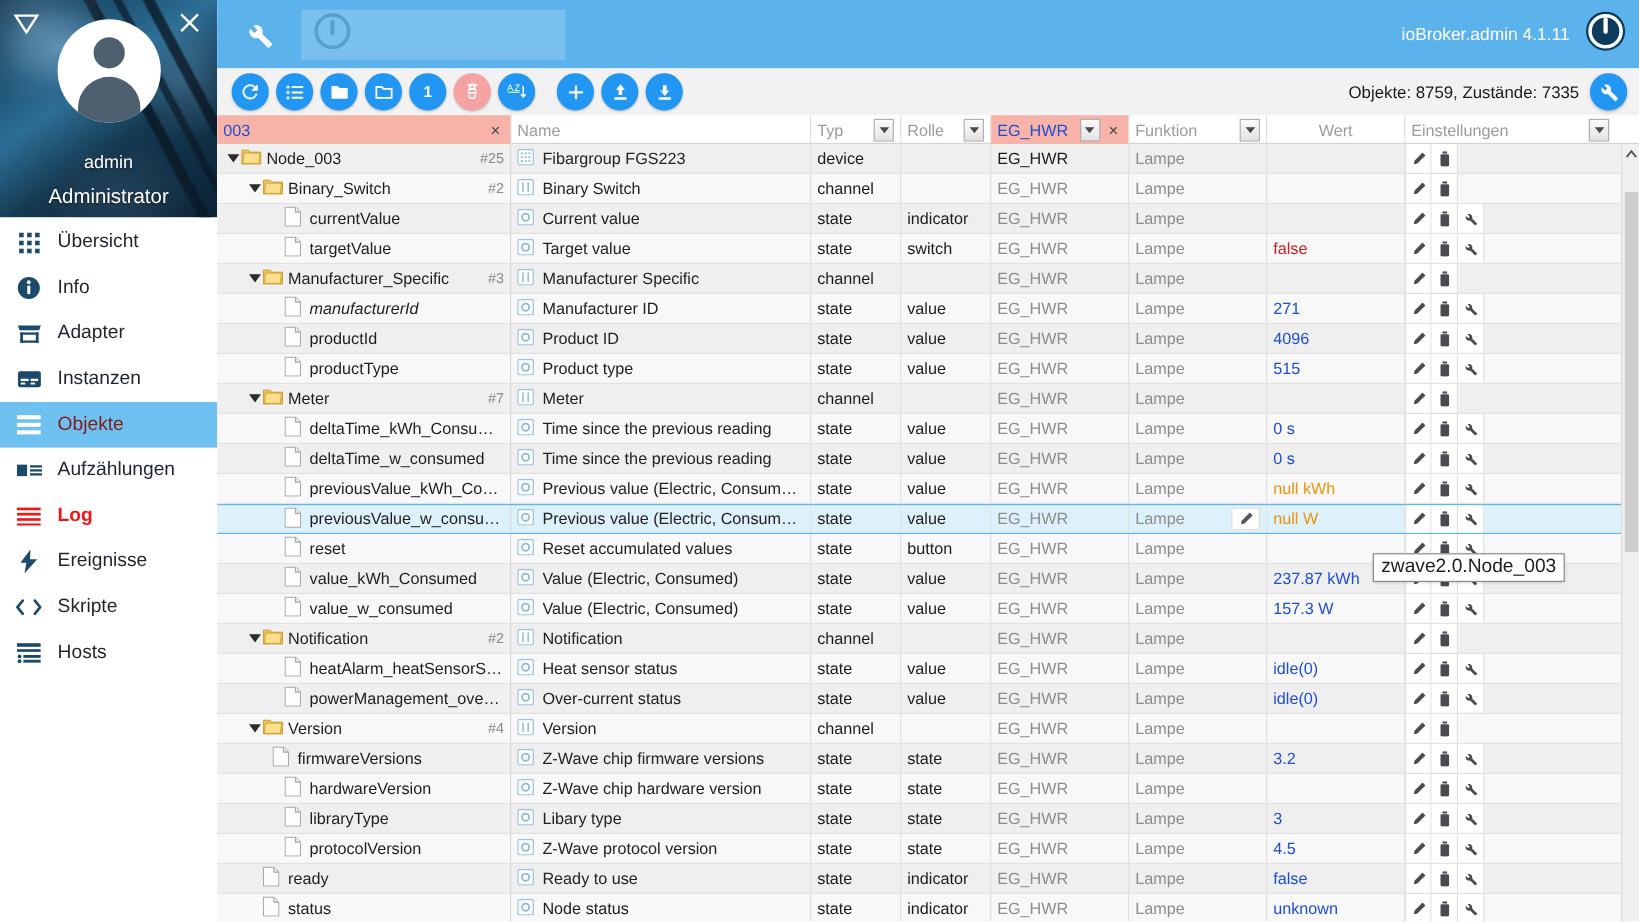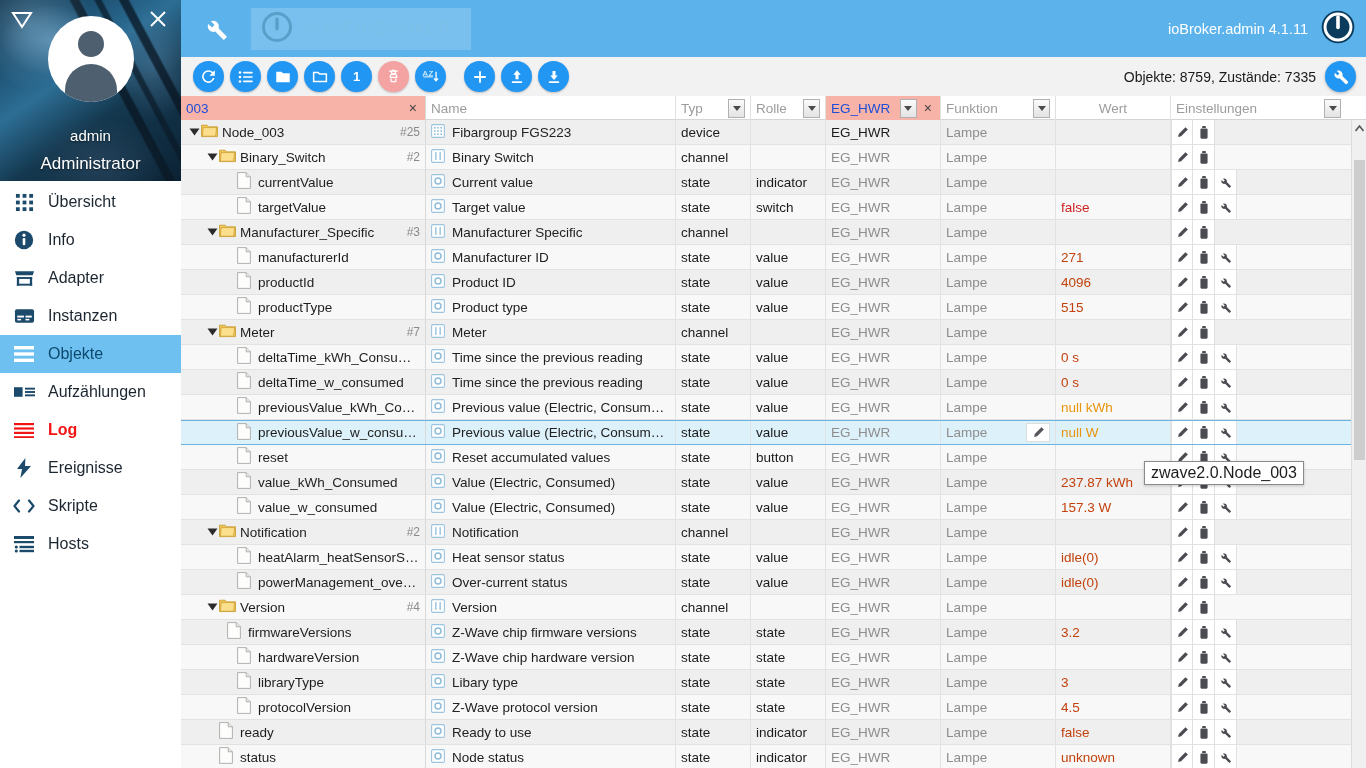--- a/index.html
+++ b/index.html
@@ -76,21 +76,21 @@
     display: flex; align-items: center;
     height: 38px; padding-left: 13px;
     color: #1c2630; font-size: 16px; cursor: pointer;
     gap: 13px;
   }
   .navitem .ni-ico {
     width: 22px; height: 22px; flex: 0 0 22px;
     display: flex; align-items: center; justify-content: center;
     color: #1b4a6b;
   }
-  .navitem.active { background: #6ec0f0; color: #0c4a6e; }
+  .navitem.active { background: #6ec0f0; color: #7f1d1d; }
   .navitem.active .ni-ico { color: #fff; }
   .navitem.alert { color: #f11414; font-weight: bold; }
   .navitem.alert .ni-ico { color: #f11414; }
 
   
   #main { flex: 1 1 auto; position: relative; background: #fff; }
 
   .appbar {
     height: 57px; background: #5cb3ec;
     display: flex; align-items: center; position: relative;
@@ -204,21 +204,21 @@
   .doc-ico { width: 16px; flex: 0 0 16px; margin-right: 5px; }
   .idtext { color: #1e1e1e; overflow: hidden; text-overflow: ellipsis; white-space: nowrap; }
   .childcount { margin-left: auto; color: #8a8a8a; font-size: 12px; padding-left: 6px; }
 
   .nm-ico { width: 15px; flex: 0 0 15px; margin-right: 6px; }
   .nm-txt { overflow: hidden; text-overflow: ellipsis; white-space: nowrap; color: #222; }
   .txt-muted { color: #8d8d8d; }
   .txt-dark { color: #1b1b1b; }
   .val-red { color: #cc2222; }
   .val-orange { color: #e8940c; }
-  .val-dark { color: #c2410c; }
+  .val-dark { color: #1d4ed8; }
 
   .btnbox { display: flex; align-items: stretch; height: 100%; }
   .ibtn {
     width: 22px; display: flex; align-items: center; justify-content: center;
     background: #fff; border-right: 1px solid #e0e0e0; cursor: pointer;
     color: #4b4b52;
   }
   .ibtn:first-child { border-left: 1px solid #e0e0e0; }
   .mini-edit {
     width: 24px; height: 19px; background: #fff; border: 1px solid #ddd;
@@ -795,21 +795,21 @@
               <span class="ibtn">
                 <svg width="12" height="13" viewBox="0 0 14 16" fill="currentColor">
                   <rect x="4.6" y="0" width="4.8" height="2.4" rx=".6"></rect>
                   <rect x="2.6" y="3" width="8.8" height="12.6" rx="1.4"></rect>
                 </svg>
               </span>
             </div>
           </div>
         </div>
         <div class="row alt">
-          <div class="cell c-id" style="padding-left: 42px;">
+          <div class="cell c-id" style="padding-left: 42px; font-style: italic;">
             <span class="tree-twisty"></span>
             <span class="doc-ico"><svg width="14" height="17" viewBox="0 0 14 17">
                 <path d="M0.6 0.6h8.6l4.2 4.2v11.6H0.6z" fill="#fdfdfb" stroke="#a8a8a8" stroke-width=".9"></path>
                 <path d="M9.2 0.6v4.2h4.2" fill="#e8e8e4" stroke="#a8a8a8" stroke-width=".9"></path>
               </svg></span>
             <span class="idtext">manufacturerId</span>
           </div>
           <div class="cell c-name">
             <span class="nm-ico"><svg width="14" height="14" viewBox="0 0 14 14">
                 <rect x=".6" y=".6" width="12.8" height="12.8" rx="1.4" fill="#fff" stroke="#9dc4de" stroke-width="1.1"></rect>

